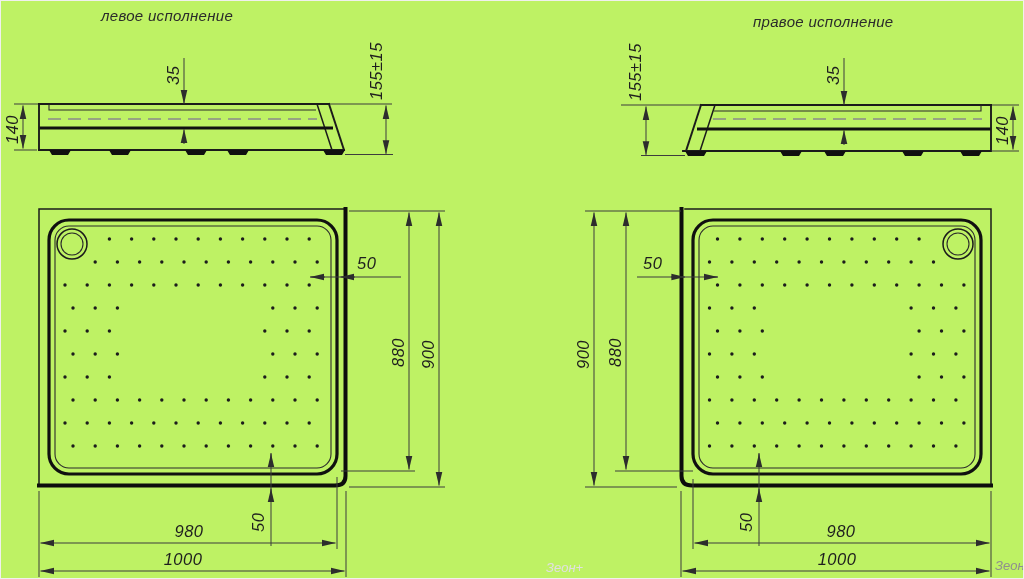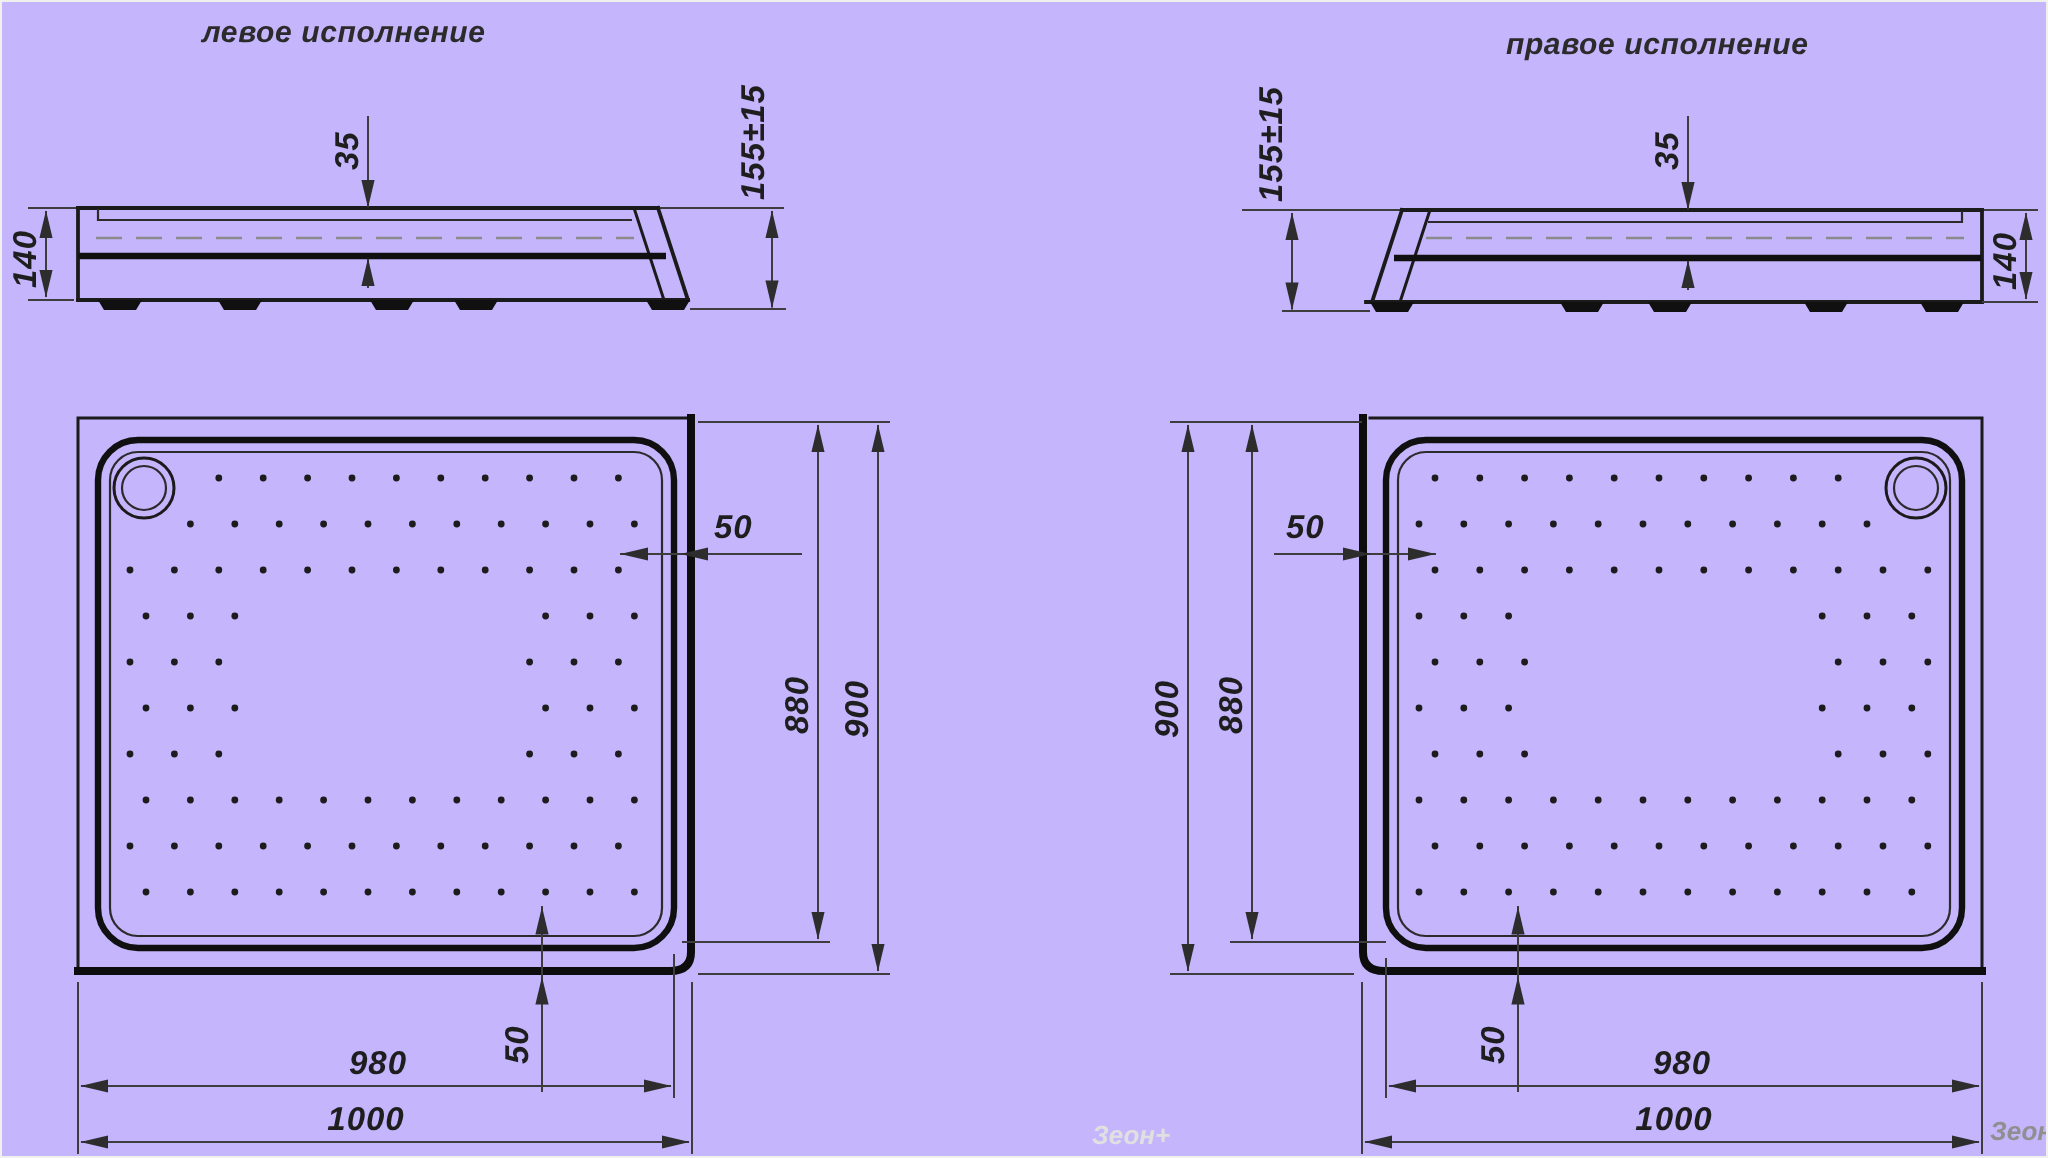--- a/index.html
+++ b/index.html
@@ -1,16 +1,16 @@
 <!DOCTYPE html>
 <html><head>
 <meta charset="utf-8">
 <style>
   html,body{margin:0;padding:0;background:#ffffff;}
-  .stage{position:relative;width:1024px;height:579px;background:#c4b5fd;overflow:hidden;border:1px solid #f0f0ee;box-sizing:border-box;font-weight:bold;}
+  .stage{position:relative;width:1024px;height:579px;background:#bef264;overflow:hidden;border:1px solid #f0f0ee;box-sizing:border-box;}
   svg{display:block;}
   .o2{stroke:#1b1b1b;stroke-width:1.9;fill:none;stroke-linecap:square;}
   .o15{stroke:#1b1b1b;stroke-width:1.5;fill:none;stroke-linecap:square;}
   .thin{stroke:#2b2b2b;stroke-width:1.1;fill:none;}
   .thick{stroke:#101010;stroke-width:3.2;fill:none;}
   .shadow{stroke:#0d0d0d;stroke-width:4;fill:none;stroke-linecap:square;}
   .dim{stroke:#3d3d3d;stroke-width:1;fill:none;}
   .dash{stroke:#8a8a8a;stroke-width:1.3;fill:none;stroke-dasharray:13 7;}
   .foot{fill:#101010;stroke:none;}
   .dot{fill:#1c1c1c;}

